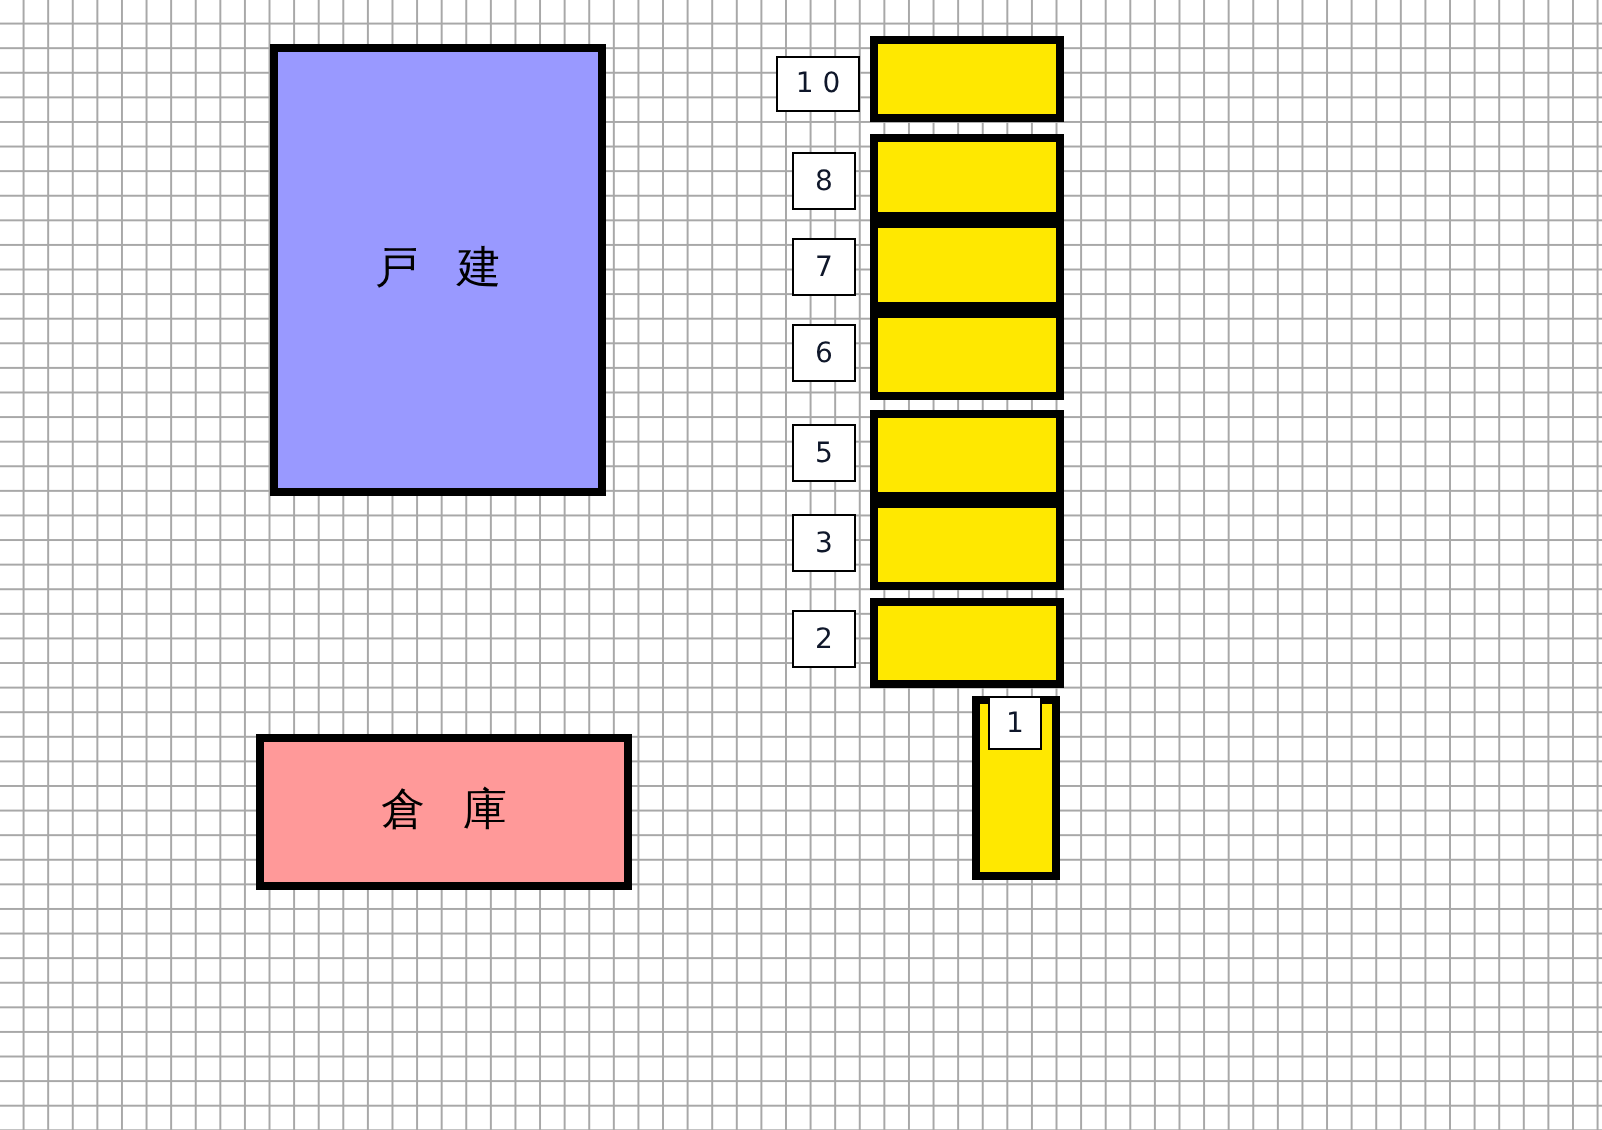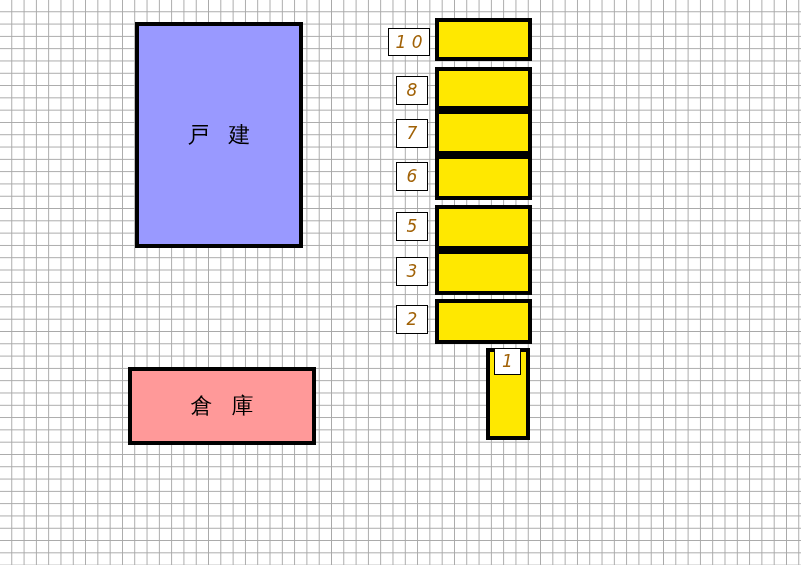--- a/index.html
+++ b/index.html
@@ -65,26 +65,25 @@
   }
   
   .tag {
     position: absolute;
     box-sizing: border-box;
     border: 1px solid #000000;
     background: #ffffff;
     display: flex;
     align-items: center;
     justify-content: center;
-    color: #a16207;
+    color: #0f172a;
     font-family: "DejaVu Sans", "Liberation Sans", sans-serif;
-    font-size: 17px;
+    font-size: 14px;
     line-height: 1;
     white-space: pre;
-    font-style: italic;
   }
 </style>
 </head>
 <body>
 
 <div id="canvas">
 
   <div class="plot" id="plot-house" style="left: 135px; top: 22px; width: 168px; height: 226px; background: rgb(153, 153, 255);">
     <span class="plot-label">戸 建</span>
   </div>

